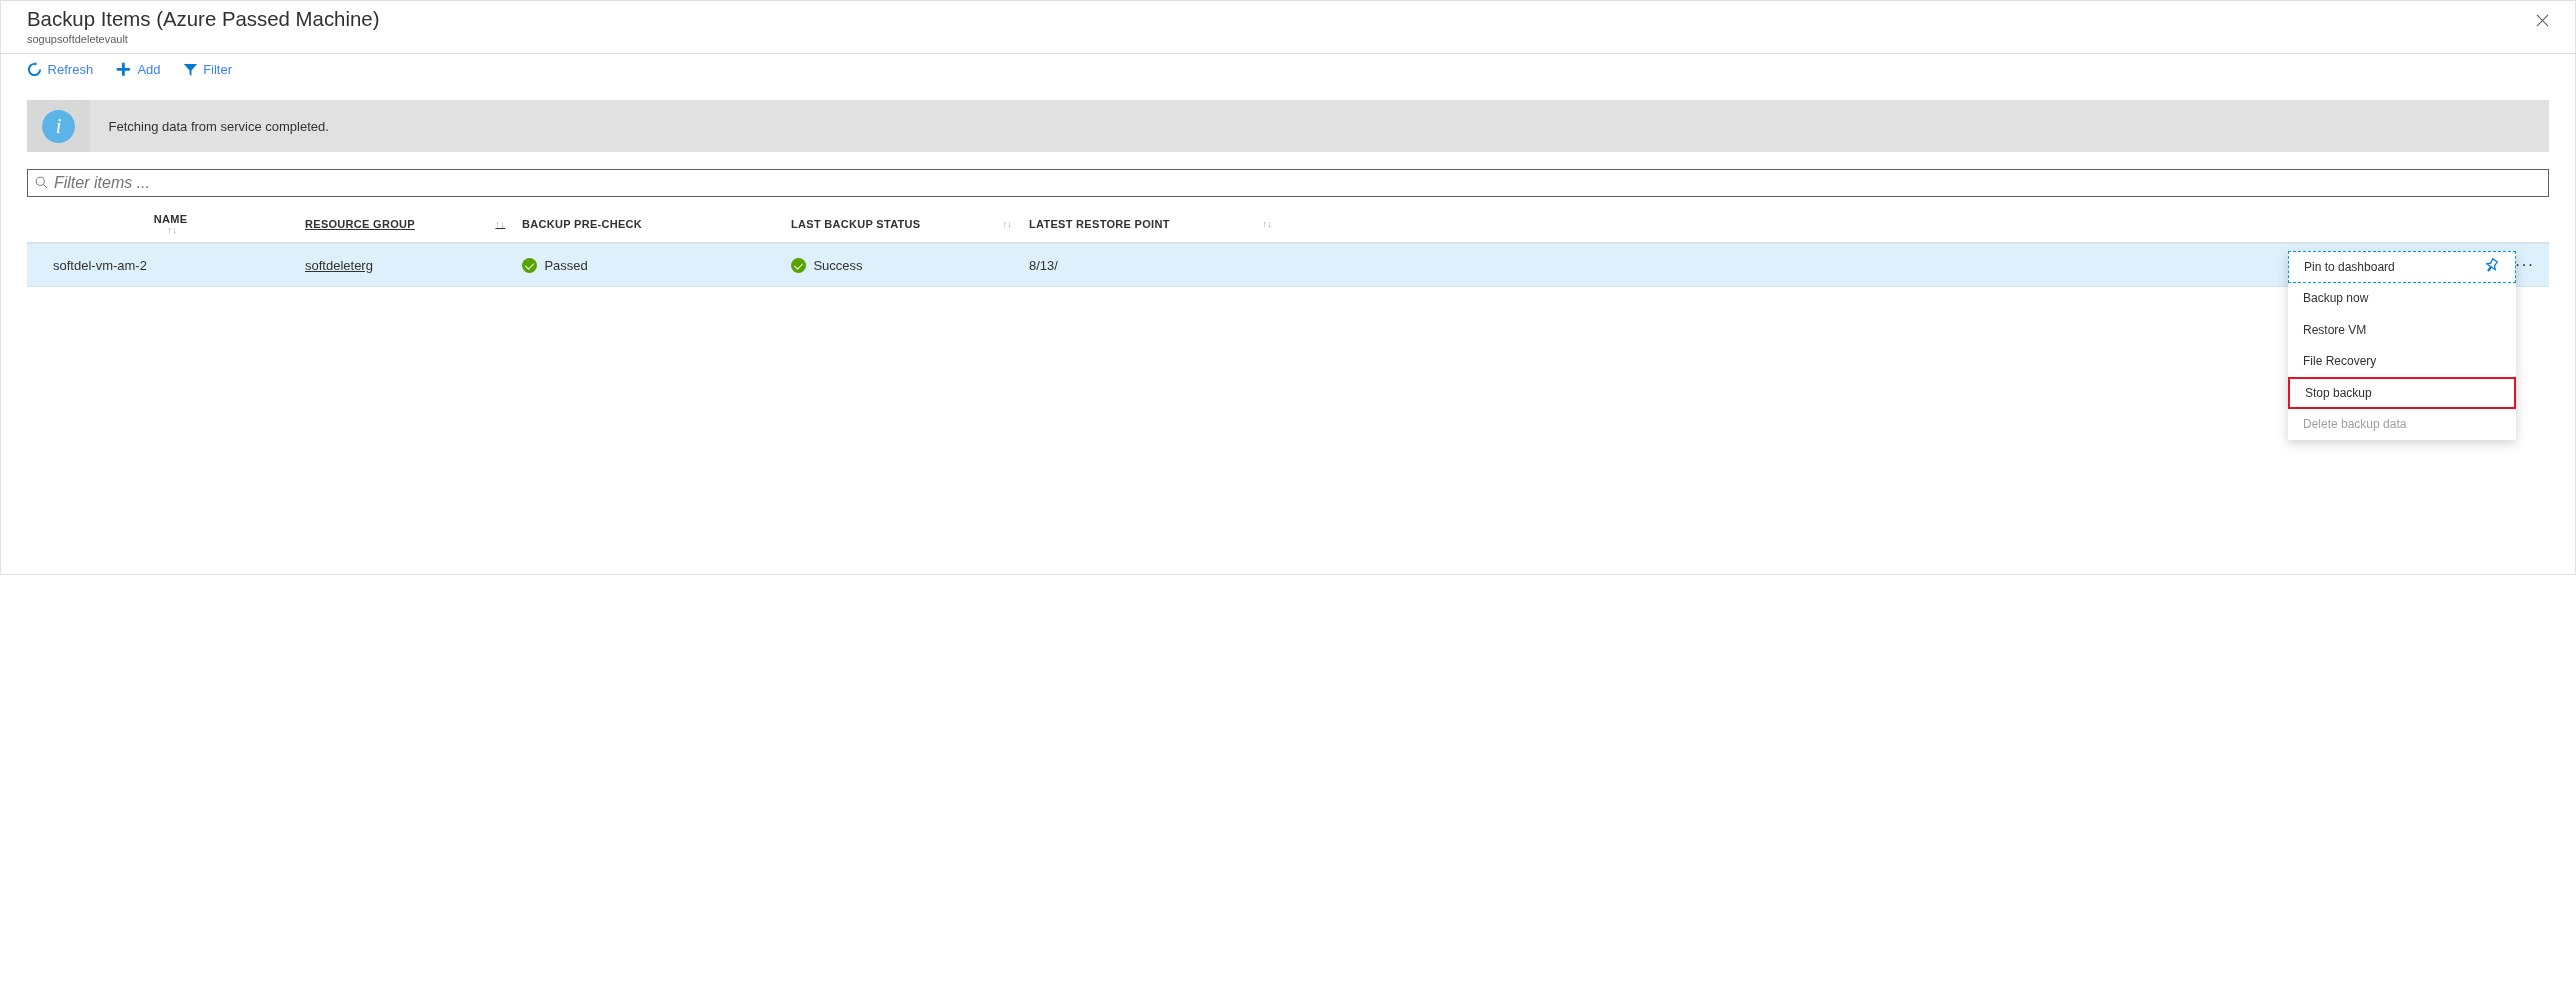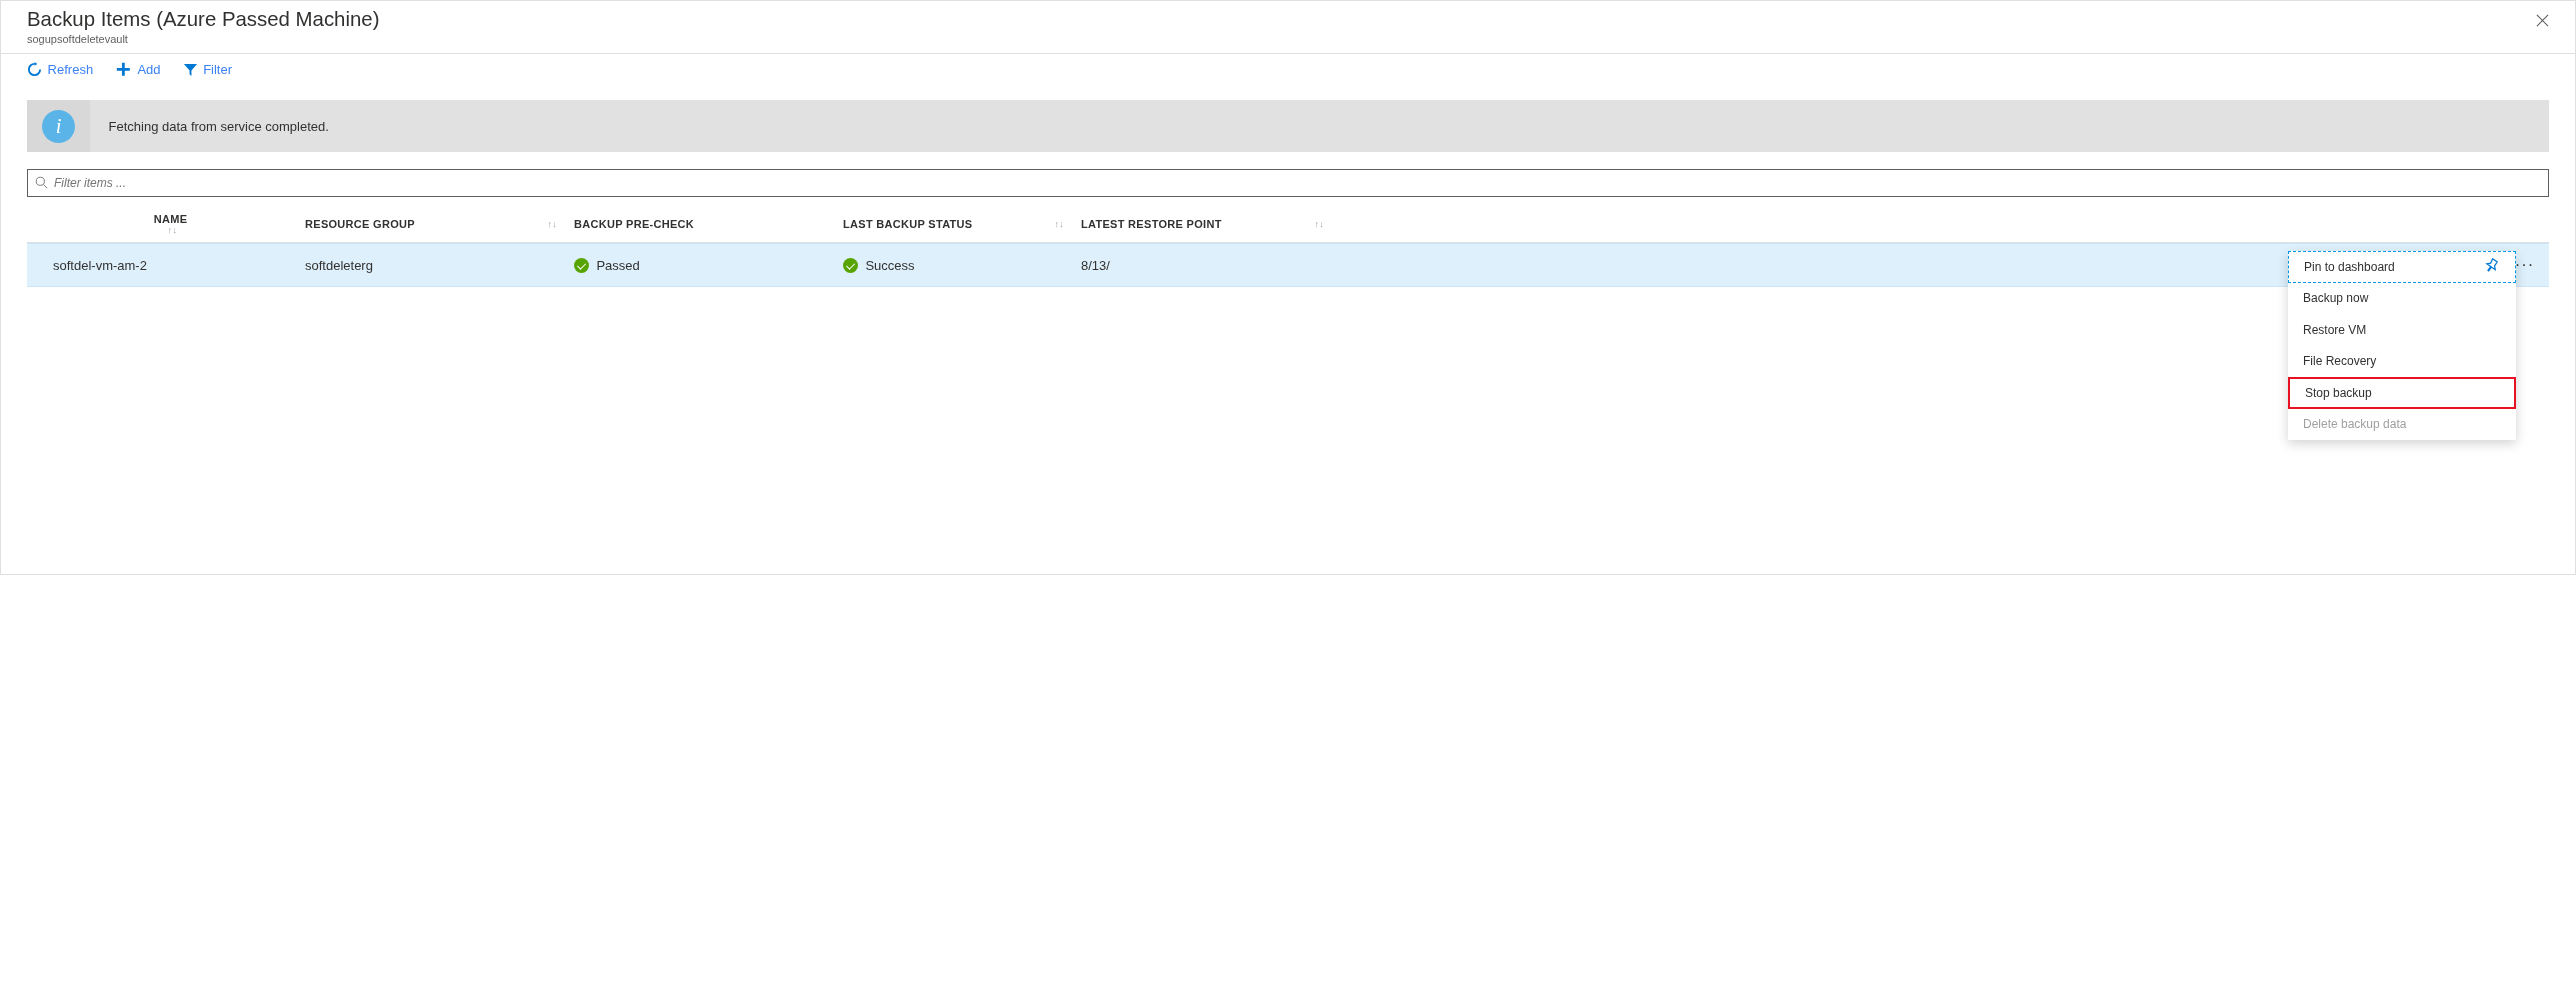--- a/index.html
+++ b/index.html
@@ -13,28 +13,28 @@
   .toolbar { display: flex; align-items: center; gap: 22px; padding: 7.4px 18.5px 7.4px 26px; }
   .tool-btn { display: flex; align-items: center; gap: 5.6px; color: #0078d4; cursor: pointer; font-size: 13px; }
   .tool-btn span.lbl { color: #3b82f6; }
   .content { padding: 15px 26px; }
   .notice { display: flex; align-items: center; background: #e1e1e1; height: 52px; }
   .notice-icon-wrap { width: 63px; display: flex; align-items: center; justify-content: center; background: #d8d8d8; height: 100%; }
   .notice-icon { width: 33px; height: 33px; border-radius: 50%; background: #5ab4e8; color: #fff; display: flex; align-items: center; justify-content: center; font-size: 20.4px; font-family: Georgia, serif; font-style: italic; }
   .notice-text { padding-left: 18.5px; color: #323130; }
   .filter-wrap { margin-top: 16.7px; border: 0.9px solid #605e5c; display: flex; align-items: center; height: 28px; padding: 0 7.4px; }
   .filter-wrap svg { flex-shrink: 0; }
-  .filter-input { border: none; outline: none; flex: 1; font-size: 12px; font-style: italic; color: #605e5c; padding-left: 5.6px; background: transparent; }
+  .filter-input { border: none; outline: none; flex: 1; font-size: 16px; font-style: italic; color: #605e5c; padding-left: 5.6px; background: transparent; }
   .table { margin-top: 9.3px; position: relative; }
   .thead, .trow { display: flex; align-items: center; }
   .thead { border-bottom: 0.9px solid #e1dfdd; height: 37px; }
   .th { font-size: 11px; font-weight: 600; color: #323130; letter-spacing: 0.3px; display: flex; align-items: center; justify-content: space-between; padding-right: 16.7px; }
   .th .sort { color: #a19f9d; font-size: 9.3px; margin-left: 3.7px; }
   .col-name { width: 278px; padding-left: 26px; flex-direction: column; }
-  .col-rg { width: 269px; }
+  .col-rg { width: 217px; text-decoration: underline; }
   .col-pre { width: 269px; }
   .col-status { width: 238px; }
   .col-restore { width: 260px; }
   .col-more { flex: 1; display:flex; justify-content:flex-end; padding-right:9.3px;}
   .trow { height: 44px; background: #def0fb; border-top: 0.9px solid #cde6f7; border-bottom: 0.9px solid #cde6f7; }
   .td { font-size: 13px; color: #323130; }
   .td .passchk { display: inline-flex; align-items: center; gap: 7.4px; }
   .check-circ { width: 15px; height: 15px; border-radius: 50%; background: #57a300; display: inline-flex; align-items: center; justify-content: center; }
   .check-circ::after { content: ""; width: 3.7px; height: 7.4px; border: solid #fff; border-width: 0 1.9px 1.9px 0; transform: rotate(45deg); margin-bottom:1.9px;}
   .more-dots { font-size: 16.7px; color: #323130; cursor: pointer; letter-spacing: 0.9px; padding:0 5.6px;}

